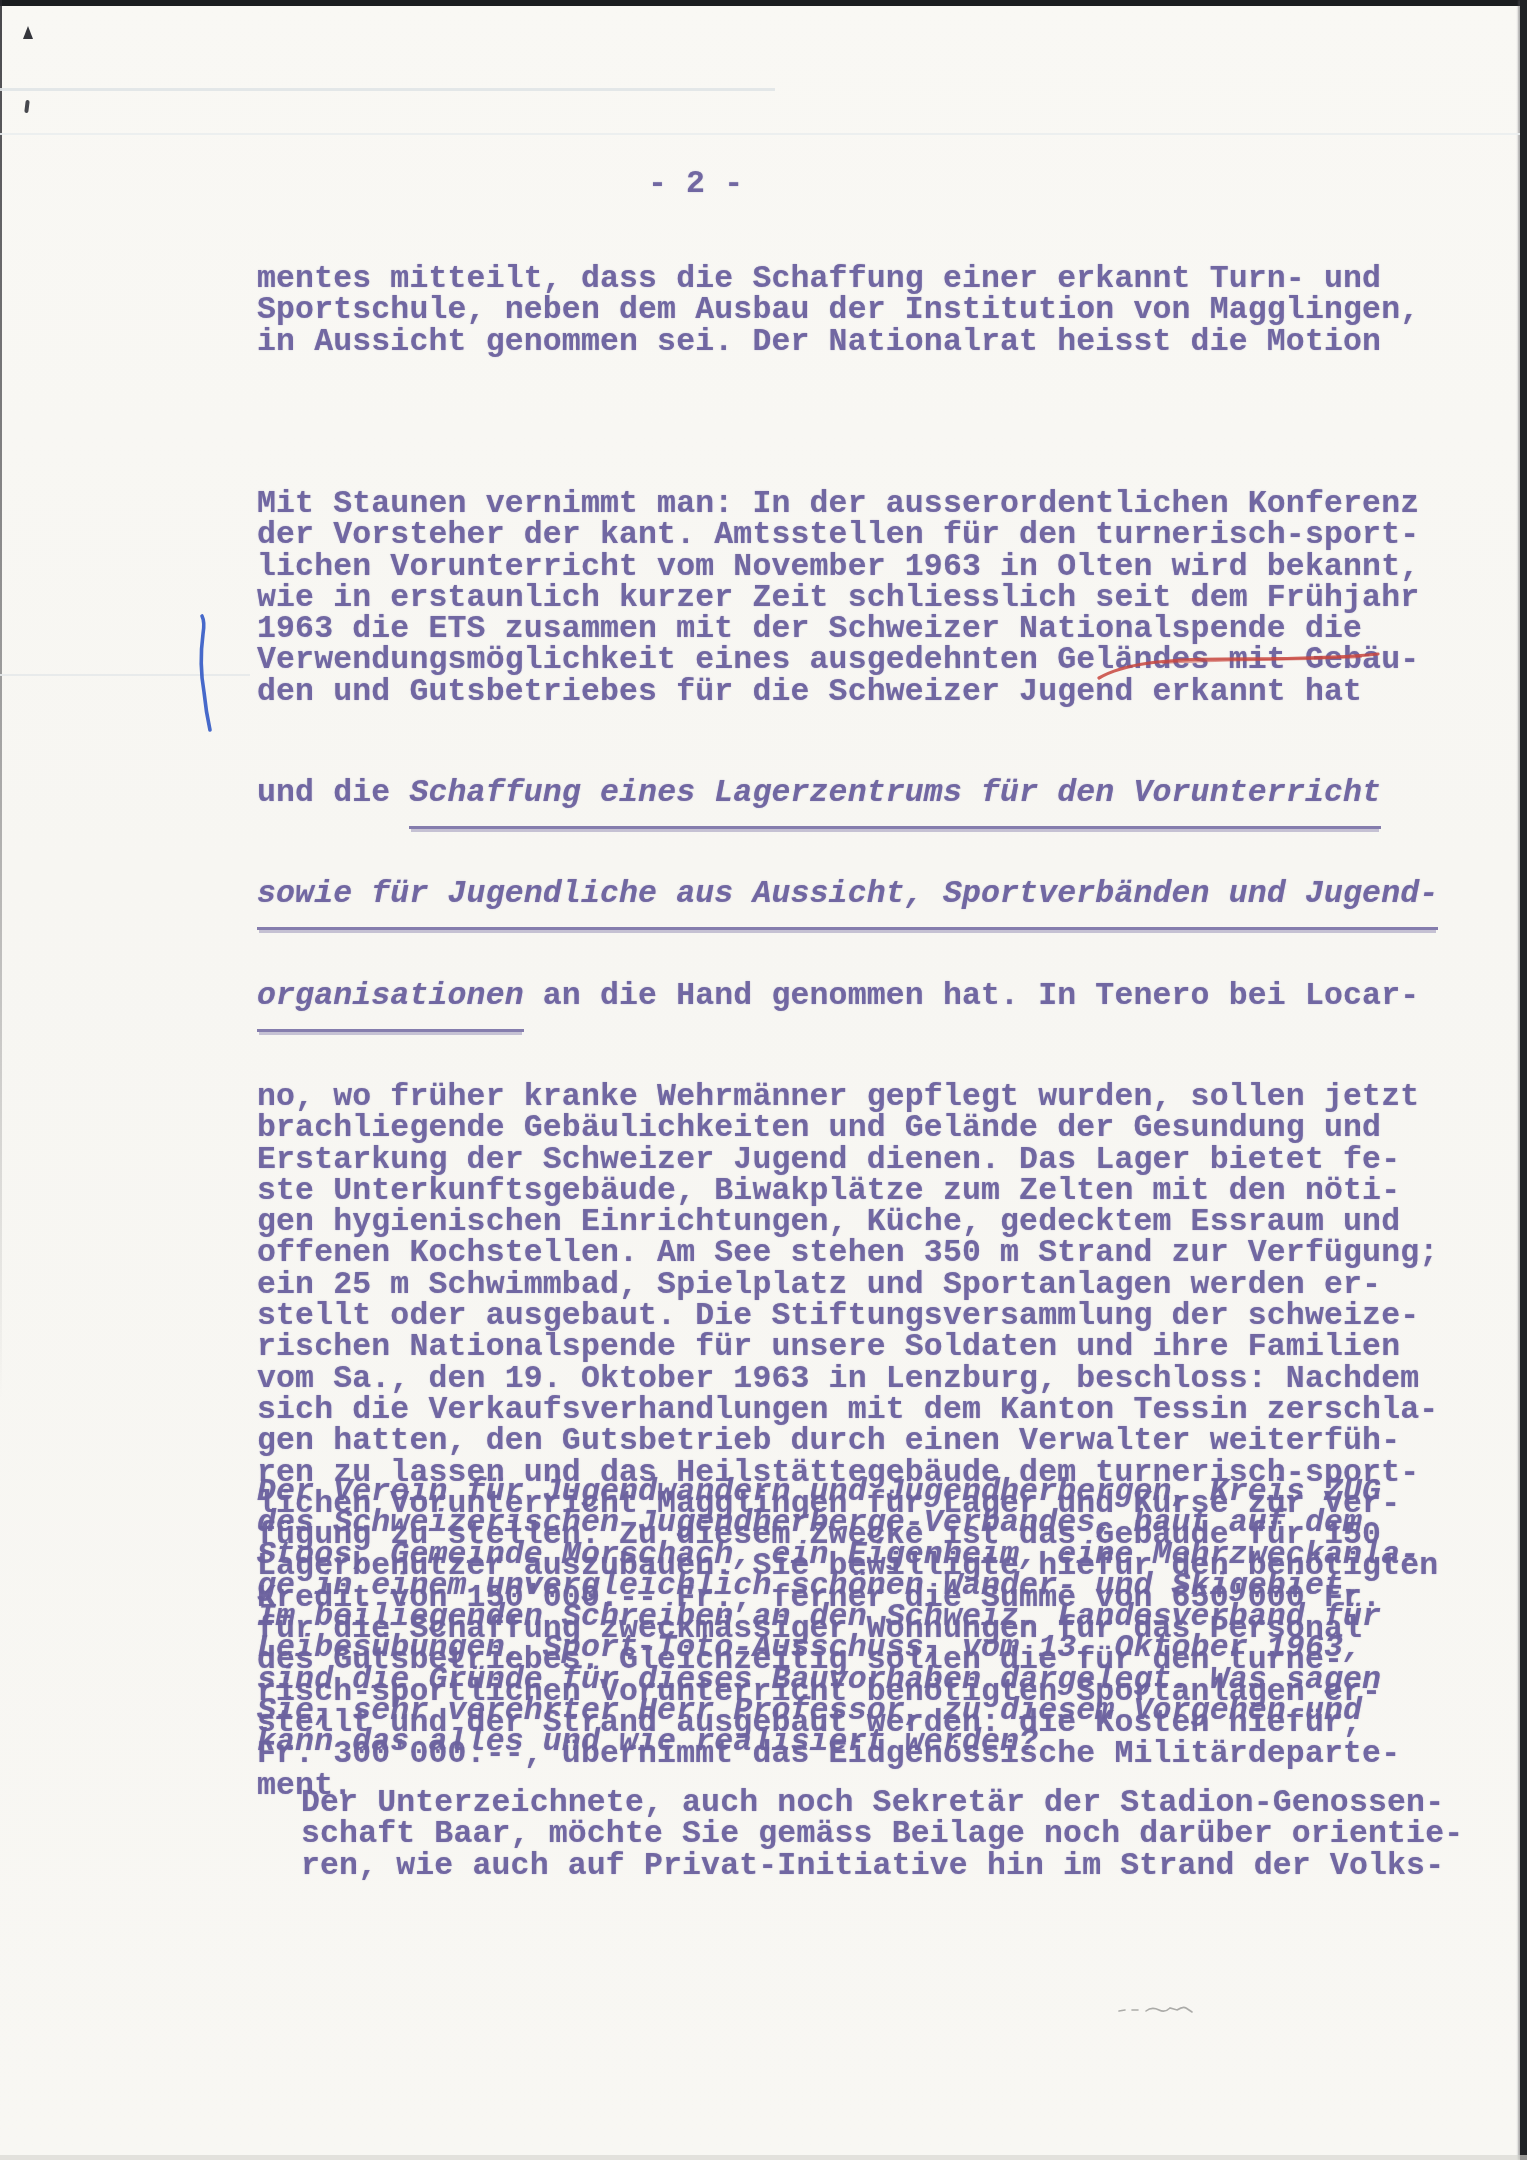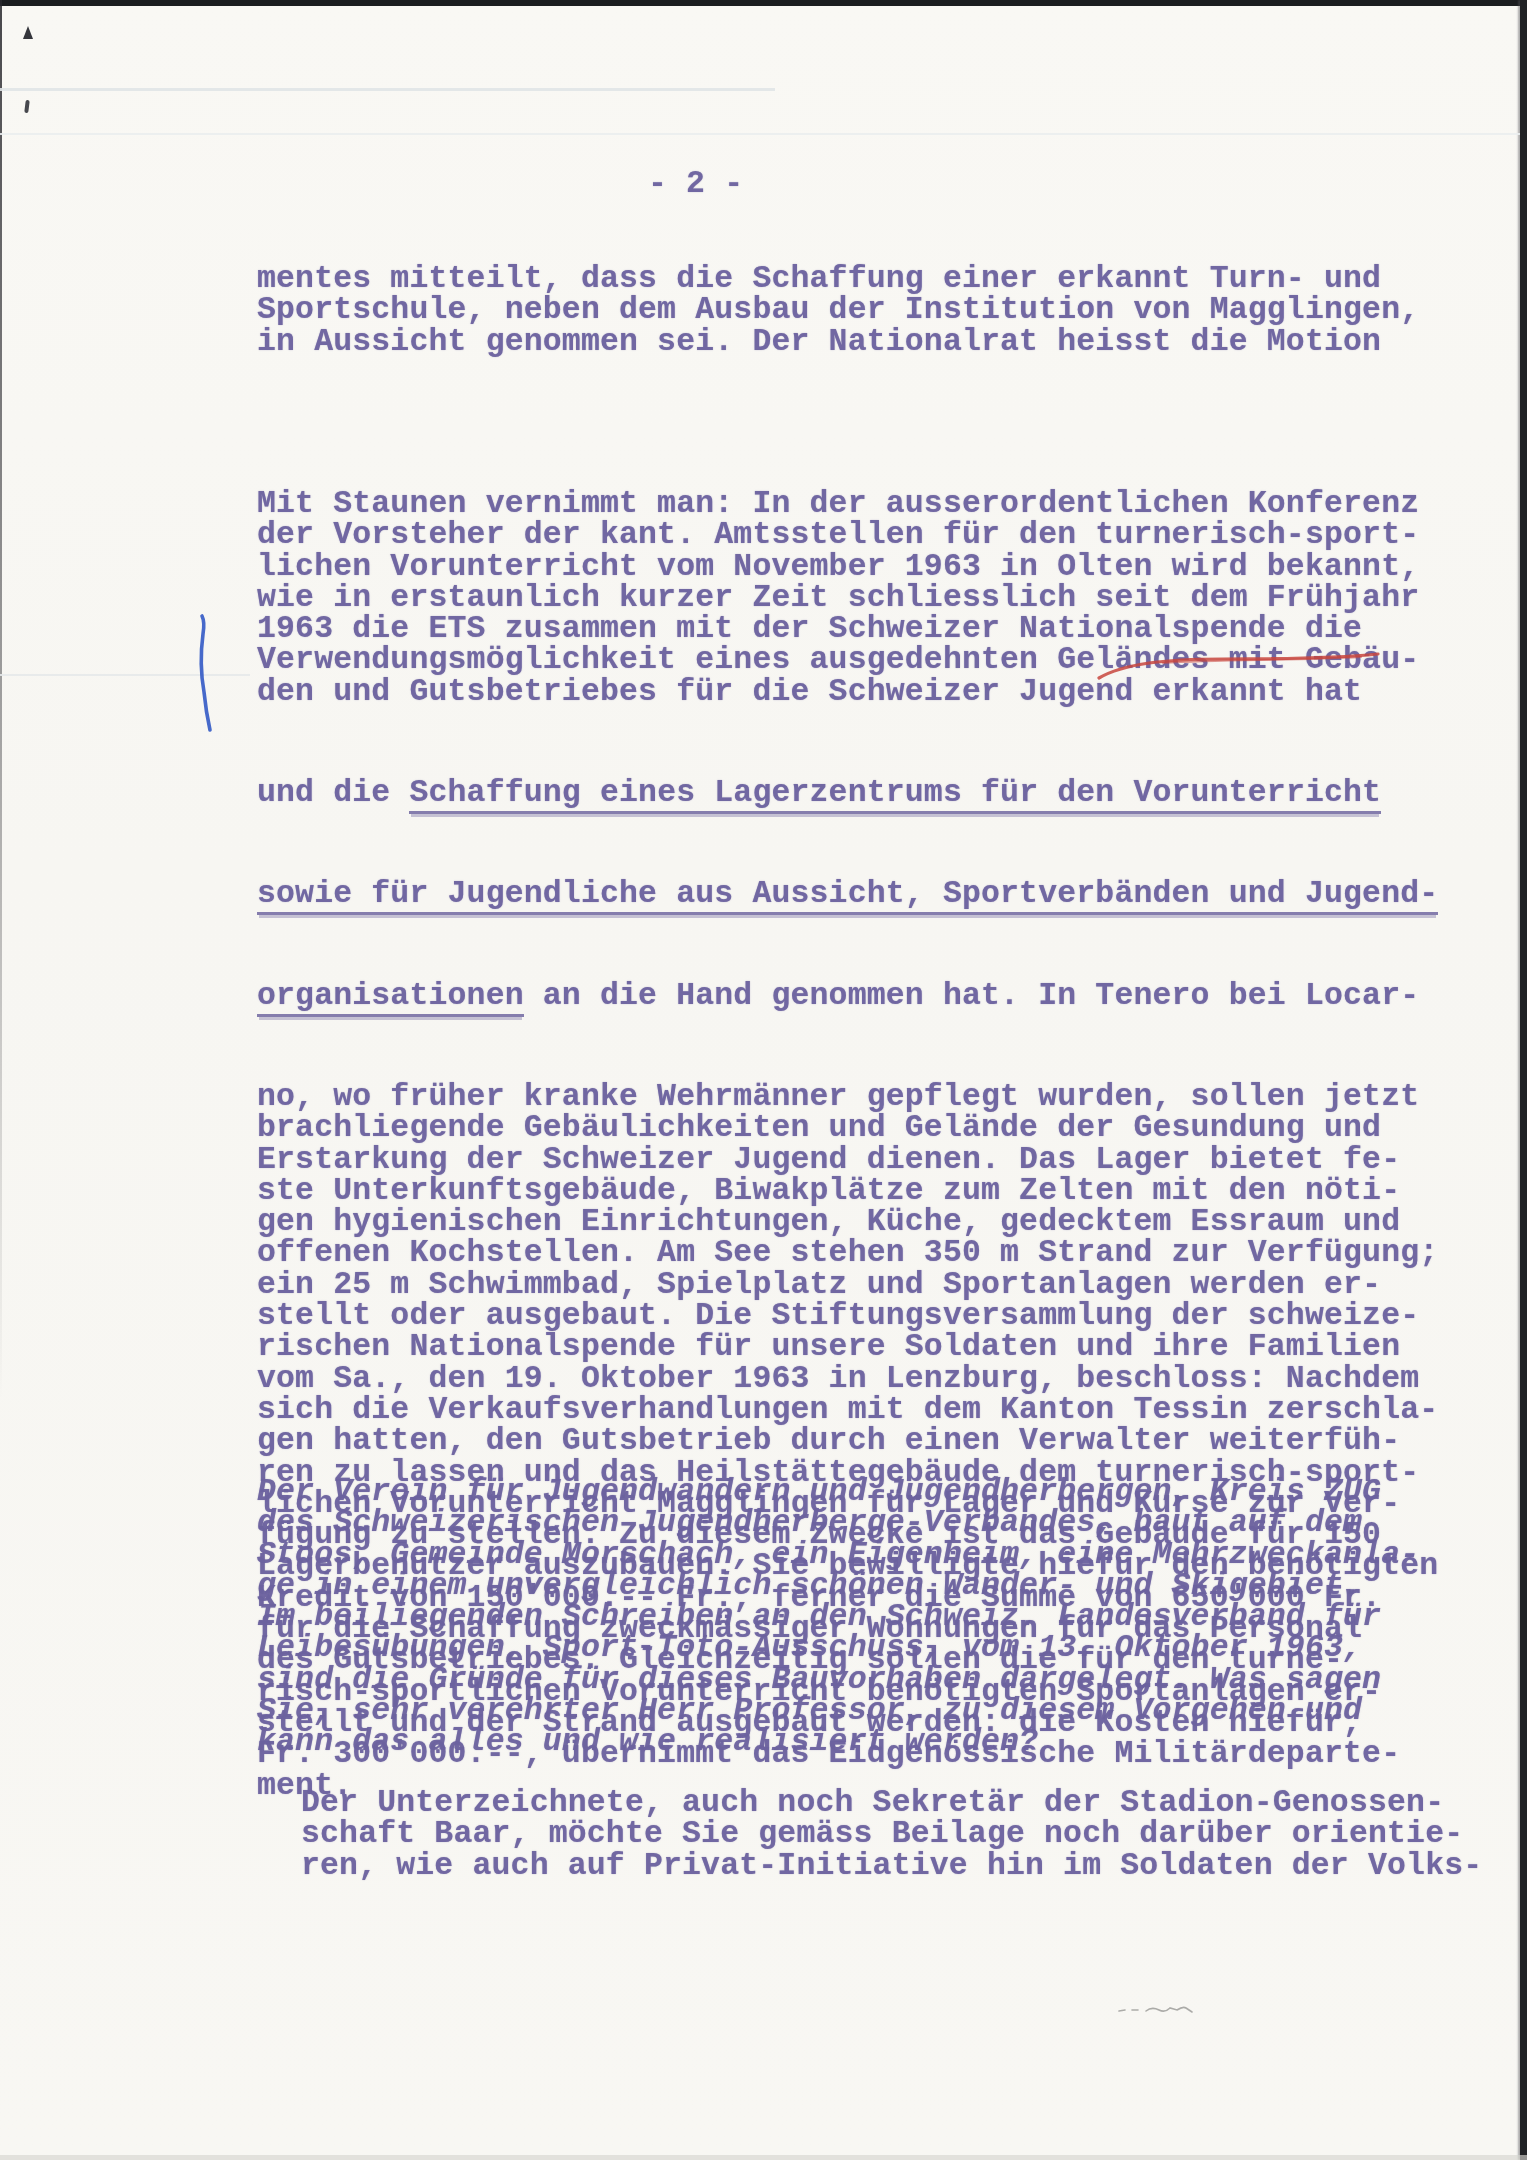--- a/index.html
+++ b/index.html
@@ -40,22 +40,23 @@
   }
   .pagenum{position:absolute;left:648px;top:166px;white-space:pre;}
   .para{position:absolute;left:257px;white-space:pre;}
   .p1{top:263px;}
   .p2{top:418px;}
   .p3{top:1476px;font-style:italic;}
   .p4{top:1787px;margin-left:44px;}
   .tline{height:31.3px;line-height:31.3px;white-space:pre;}
   .ul{
     border-bottom:3px solid rgba(104,95,155,.8);
-    padding-bottom:1px;
+    padding-bottom:16px;
     box-shadow:0 5px 0 -2px rgba(104,95,155,.35);
+    font-style:italic;
   }
   svg{position:absolute;overflow:visible;}
   .svg-blue{left:193px;top:612px;}
   .svg-red{left:1093px;top:646px;}
   .svg-pencil{left:1116px;top:2001px;}
 </style>
 </head>
 <body>
 
 <div class="paper"></div>
@@ -77,21 +78,21 @@
 <div class="para p2 ink">
   <div><div class="tline">Mit Staunen vernimmt man: In der ausserordentlichen Konferenz</div><div class="tline">der Vorsteher der kant. Amtsstellen für den turnerisch-sport-</div><div class="tline">lichen Vorunterricht vom November 1963 in Olten wird bekannt,</div><div class="tline">wie in erstaunlich kurzer Zeit schliesslich seit dem Frühjahr</div><div class="tline">1963 die ETS zusammen mit der Schweizer Nationalspende die</div><div class="tline">Verwendungsmöglichkeit eines ausgedehnten Geländes mit Gebäu-</div><div class="tline">den und Gutsbetriebes für die Schweizer Jugend erkannt hat</div></div>
   <div class="tline"><span>und die </span><span class="ul">Schaffung eines Lagerzentrums für den Vorunterricht</span></div>
   <div class="tline"><span class="ul">sowie für Jugendliche aus Aussicht, Sportverbänden und Jugend-</span></div>
   <div class="tline"><span class="ul">organisationen</span><span> an die Hand genommen hat. In Tenero bei Locar-</span></div>
   <div><div class="tline">no, wo früher kranke Wehrmänner gepflegt wurden, sollen jetzt</div><div class="tline">brachliegende Gebäulichkeiten und Gelände der Gesundung und</div><div class="tline">Erstarkung der Schweizer Jugend dienen. Das Lager bietet fe-</div><div class="tline">ste Unterkunftsgebäude, Biwakplätze zum Zelten mit den nöti-</div><div class="tline">gen hygienischen Einrichtungen, Küche, gedecktem Essraum und</div><div class="tline">offenen Kochstellen. Am See stehen 350 m Strand zur Verfügung;</div><div class="tline">ein 25 m Schwimmbad, Spielplatz und Sportanlagen werden er-</div><div class="tline">stellt oder ausgebaut. Die Stiftungsversammlung der schweize-</div><div class="tline">rischen Nationalspende für unsere Soldaten und ihre Familien</div><div class="tline">vom Sa., den 19. Oktober 1963 in Lenzburg, beschloss: Nachdem</div><div class="tline">sich die Verkaufsverhandlungen mit dem Kanton Tessin zerschla-</div><div class="tline">gen hatten, den Gutsbetrieb durch einen Verwalter weiterfüh-</div><div class="tline">ren zu lassen und das Heilstättegebäude dem turnerisch-sport-</div><div class="tline">lichen Vorunterricht Magglingen für Lager und Kurse zur Ver-</div><div class="tline">fügung zu stellen. Zu diesem Zwecke ist das Gebäude für 150</div><div class="tline">Lagerbenützer auszubauen. Sie bewilligte hiefür den benötigten</div><div class="tline">Kredit von 150'000.-- Fr., ferner die Summe von 650'000 Fr.</div><div class="tline">für die Schaffung zweckmässiger Wohnungen für das Personal</div><div class="tline">des Gutsbetriebes. Gleichzeitig sollen die für den turne-</div><div class="tline">risch-sportlichen Vorunterricht benötigten Sportanlagen er-</div><div class="tline">stellt und der Strand ausgebaut werden: die Kosten hiefür,</div><div class="tline">Fr. 300'000.--, übernimmt das Eidgenössische Militärdeparte-</div><div class="tline">ment.</div></div>
 </div>
 
 <div class="para p3 ink"><div class="tline">Der Verein für Jugendwandern und Jugendherbergen, Kreis ZUG</div><div class="tline">des Schweizerischen Jugendherberge-Verbandes, baut auf dem</div><div class="tline">Stoos, Gemeinde Morschach, ein Eigenheim, eine Mehrzweckanla-</div><div class="tline">ge in einem unvergleichlich schönen Wander- und Skigebiet.</div><div class="tline">Im beiliegenden Schreiben an den Schweiz. Landesverband für</div><div class="tline">Leibesübungen, Sport-Toto-Ausschuss, vom 13. Oktober 1963,</div><div class="tline">sind die Gründe für dieses Bauvorhaben dargelegt. Was sagen</div><div class="tline">Sie, sehr verehrter Herr Professor, zu diesem Vorgehen und</div><div class="tline">kann das alles und wie realisiert werden?</div></div>
 
-<div class="para p4 ink"><div class="tline">Der Unterzeichnete, auch noch Sekretär der Stadion-Genossen-</div><div class="tline">schaft Baar, möchte Sie gemäss Beilage noch darüber orientie-</div><div class="tline">ren, wie auch auf Privat-Initiative hin im Soldaten der Volks-</div></div>
+<div class="para p4 ink"><div class="tline">Der Unterzeichnete, auch noch Sekretär der Stadion-Genossen-</div><div class="tline">schaft Baar, möchte Sie gemäss Beilage noch darüber orientie-</div><div class="tline">ren, wie auch auf Privat-Initiative hin im Strand der Volks-</div></div>
 
 <svg class="svg-blue" width="26" height="122" viewBox="0 0 26 122">
   <path d="M 9,4 q 3,6 1,18 q -4,30 1,58 q 2,20 6,38" fill="none" stroke="#2e55c4" stroke-width="3.6" stroke-linecap="round" opacity="0.88"></path>
 </svg>
 
 <svg class="svg-red" width="296" height="38" viewBox="0 0 296 38">
   <path d="M 6,32 C 30,18 70,13 130,13 C 195,13 245,12 285,8" fill="none" stroke="#c8463e" stroke-width="3.2" stroke-linecap="round" opacity="0.85"></path>
   <path d="M 70,17 C 130,13 200,15 268,11" fill="none" stroke="#c8463e" stroke-width="2" stroke-linecap="round" opacity="0.55"></path>
 </svg>
 

